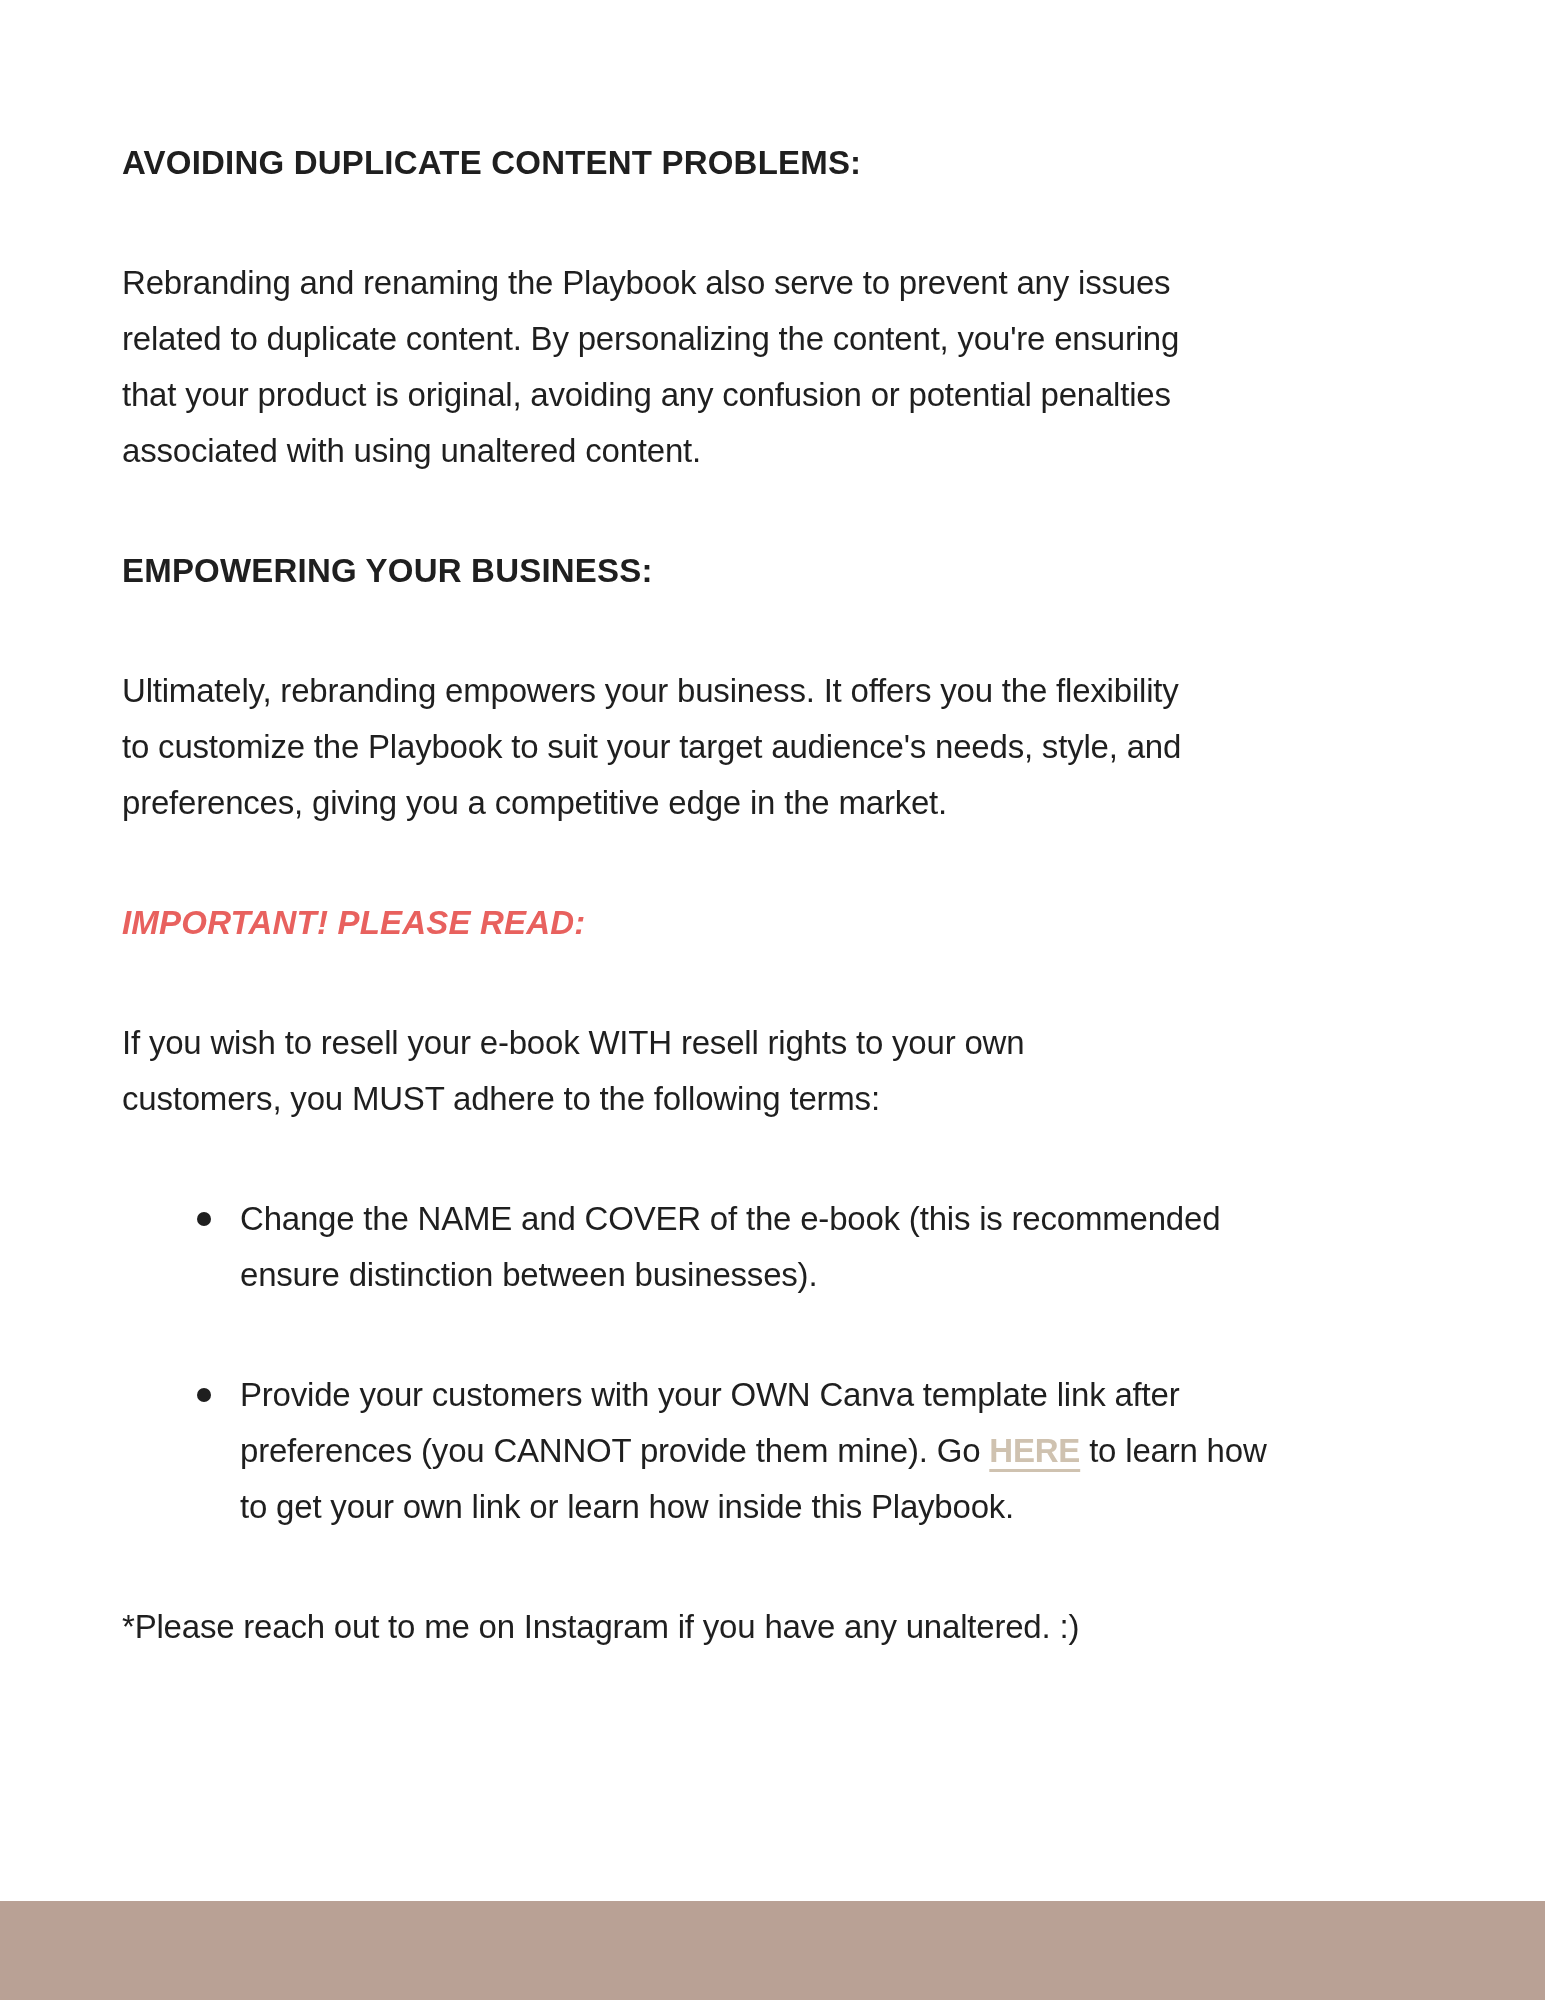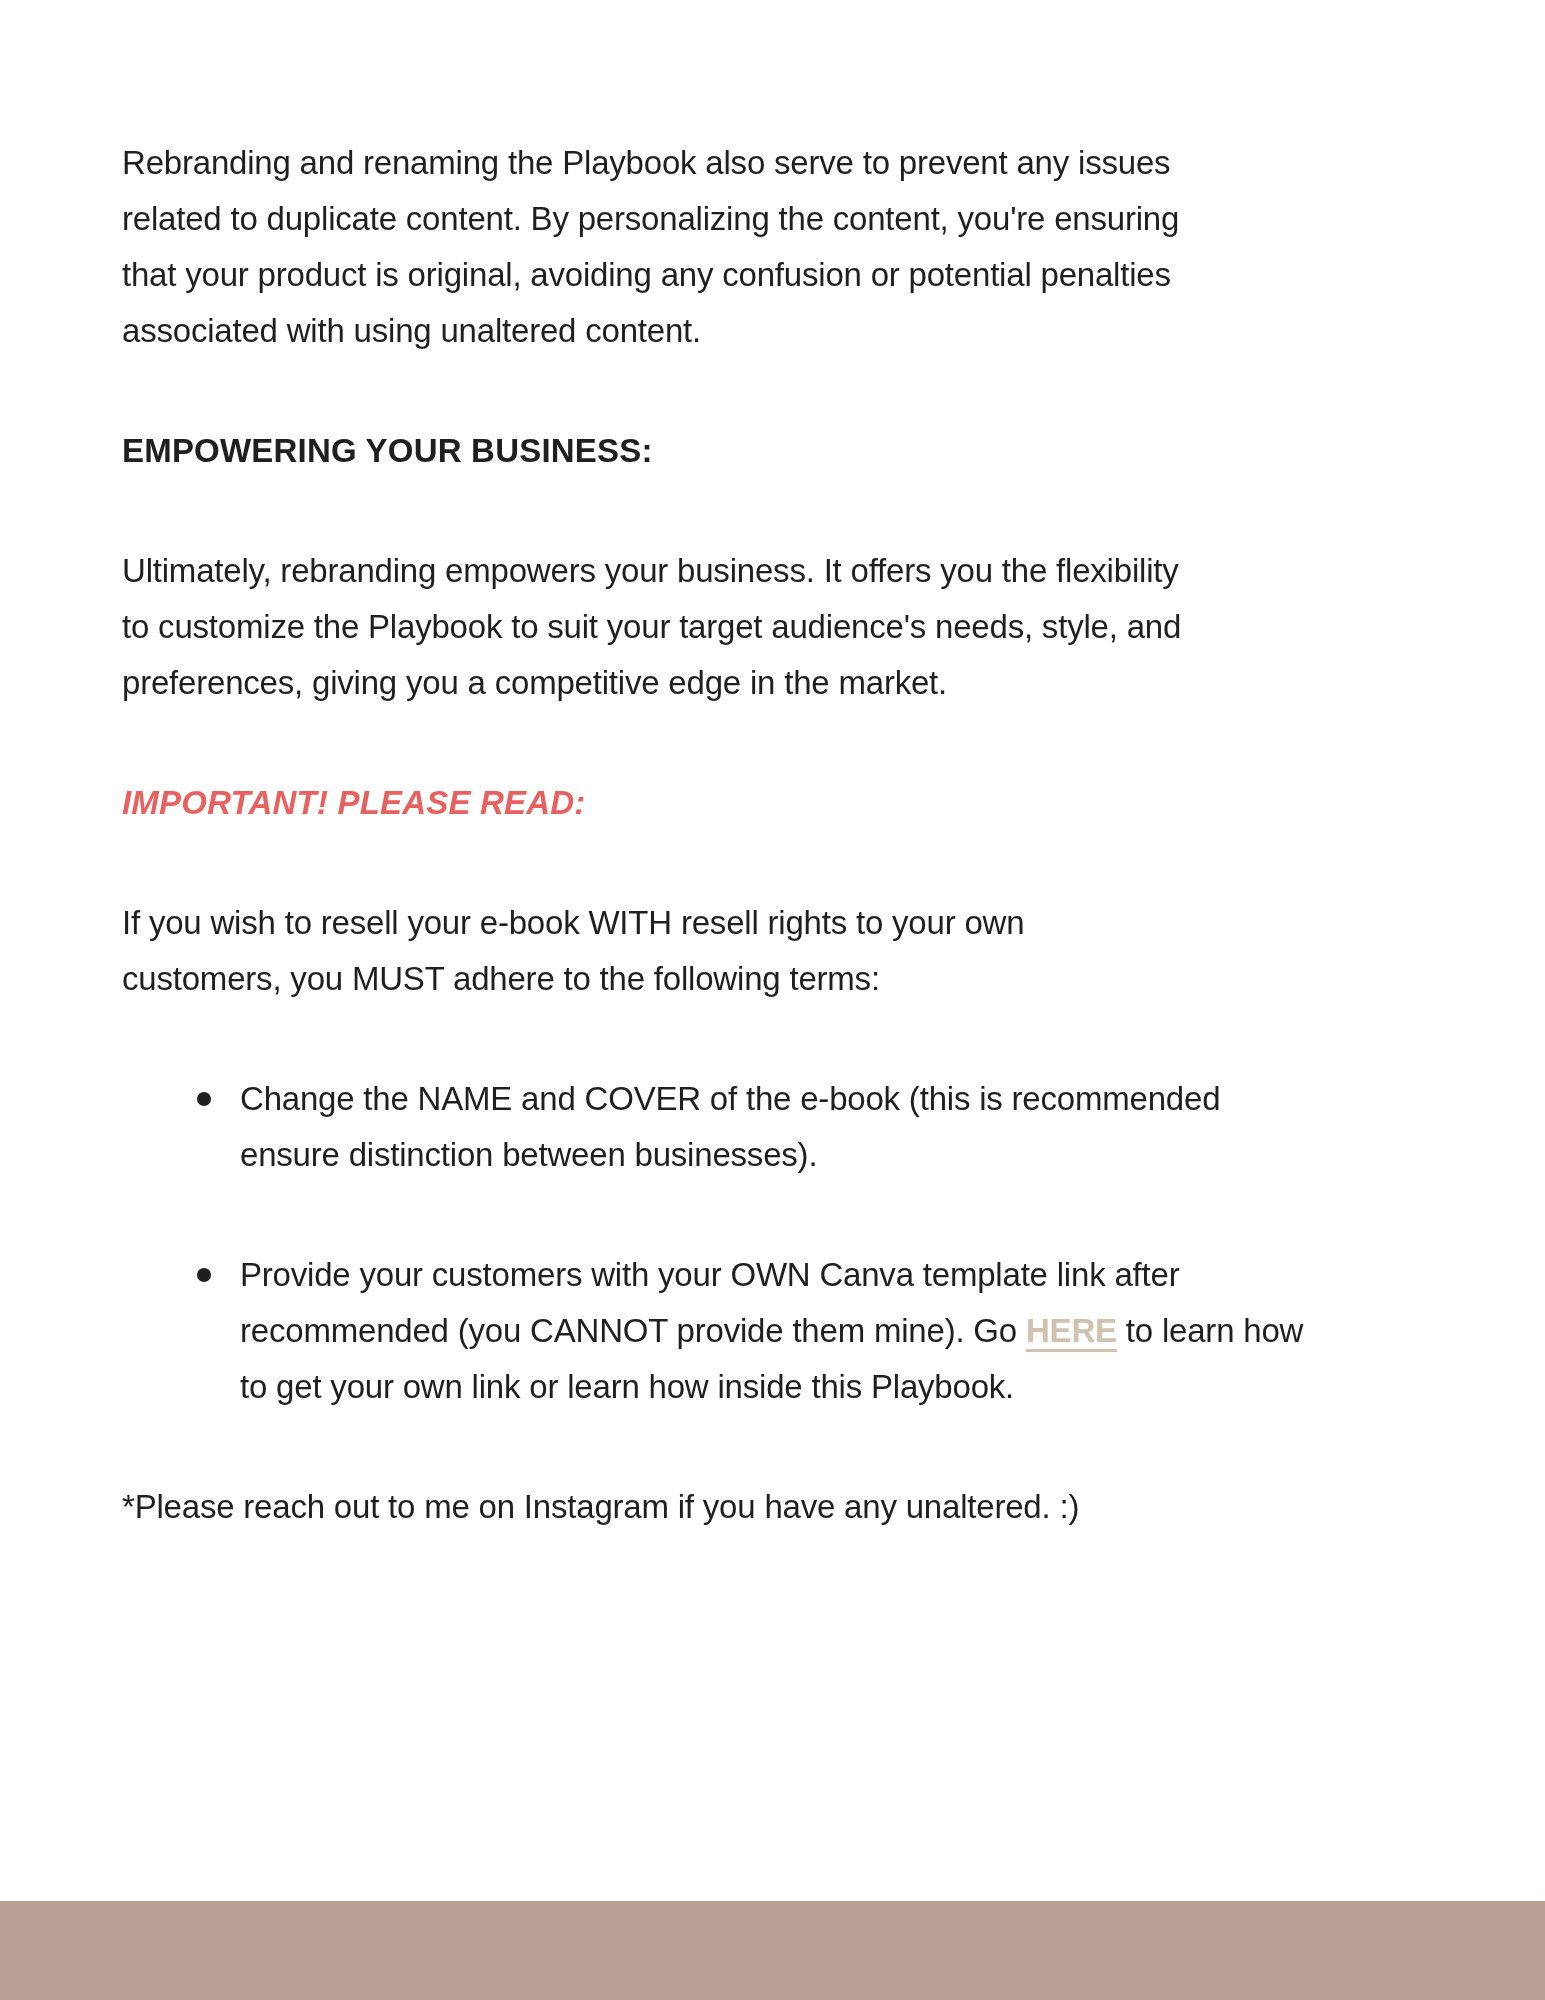--- a/index.html
+++ b/index.html
@@ -65,20 +65,21 @@
     height: 99px;
     background: var(--footer-bar, #b9a195);
   }
 </style>
 </head>
 <body>
 
 <div class="page">
   <div class="content">
 
+    <div class="block heading">AVOIDING DUPLICATE CONTENT PROBLEMS:</div>
 
     <div class="block">
       <div class="line">Rebranding and renaming the Playbook also serve to prevent any issues</div>
       <div class="line">related to duplicate content. By personalizing the content, you're ensuring</div>
       <div class="line">that your product is original, avoiding any confusion or potential penalties</div>
       <div class="line">associated with using unaltered content.</div>
     </div>
 
     <div class="block heading">EMPOWERING YOUR BUSINESS:</div>
 
@@ -99,21 +100,21 @@
 
       <div class="bullet-item">
         <span class="bullet-dot"></span>
         <div class="line"><span class="bold">Change the NAME and COVER of the e-book</span><span> (this is recommended</span></div>
         <div class="line">ensure distinction between businesses).</div>
       </div>
 
       <div class="bullet-item">
         <span class="bullet-dot"></span>
         <div class="line bold">Provide your customers with your OWN Canva template link after</div>
-        <div class="line"><span class="bold">recommended</span><span> (you CANNOT provide them mine). Go </span><a class="doc-link">HERE</a><span> to learn how</span></div>
+        <div class="line"><span class="bold">preferences</span><span> (you CANNOT provide them mine). Go </span><a class="doc-link">HERE</a><span> to learn how</span></div>
         <div class="line">to get your own link or learn how inside this Playbook.</div>
       </div>
 
     </div>
 
     <div class="block">*Please reach out to me on Instagram if you have any unaltered. :)</div>
 
   </div>
 
   <div class="footer-bar"></div>

